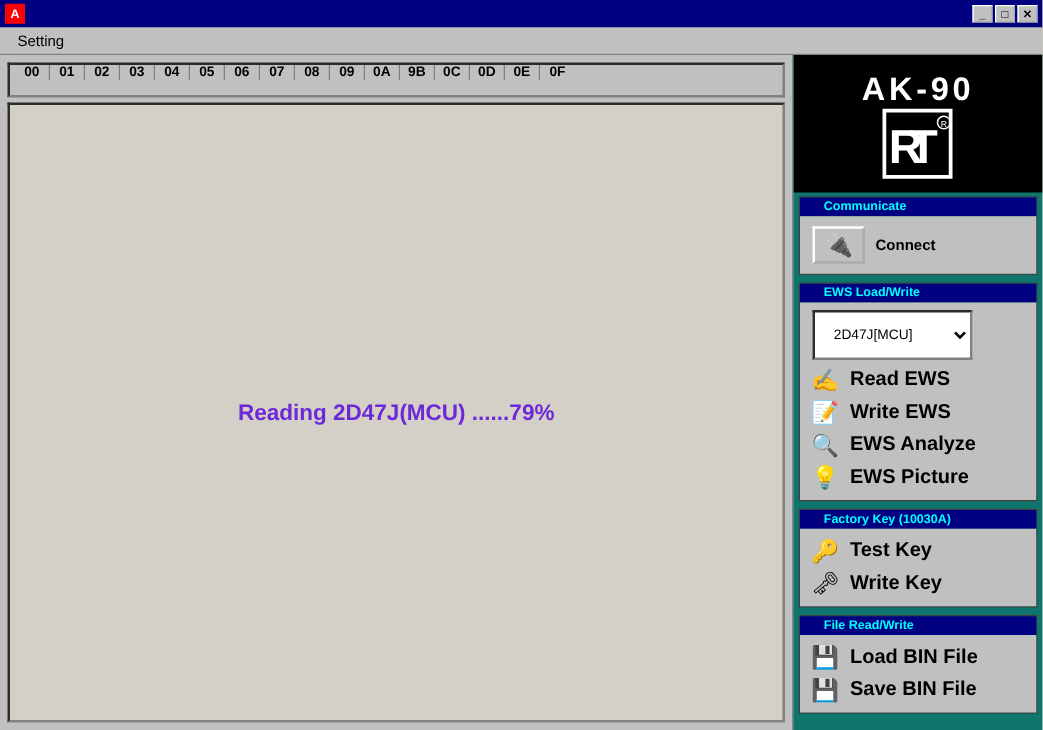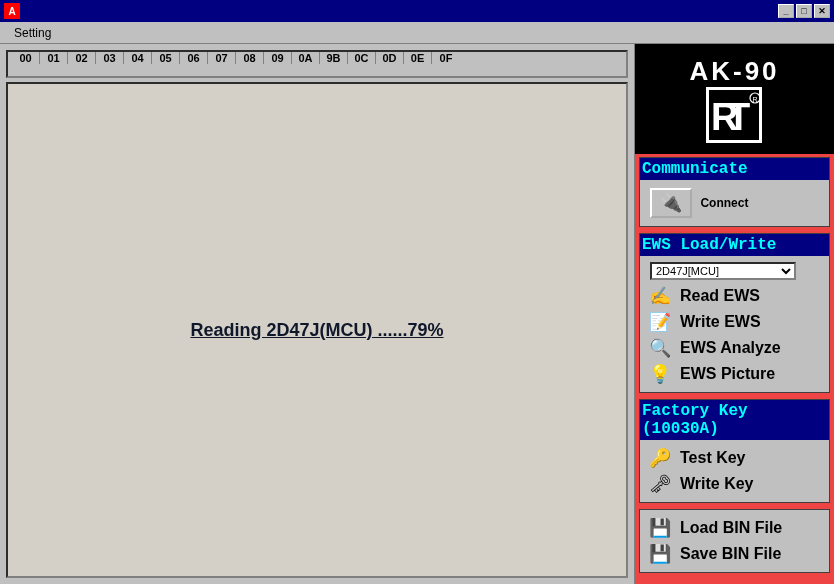--- a/index.html
+++ b/index.html
@@ -93,31 +93,30 @@
     
     #reading-area {
       flex: 1;
       background: #d4d0c8;
       border: 2px inset #808080;
       display: flex;
       align-items: center;
       justify-content: center;
     }
     #reading-text {
-      color: #0f172a;
+      color: #6d28d9;
       font-size: 18px;
       font-weight: bold;
       font-family: Arial, sans-serif;
-      text-decoration: underline;
     }
 
     
     #right-panel {
       width: 200px;
-      background: #ef4444;
+      background: #0f766e;
       border-left: 1px solid #808080;
       display: flex;
       flex-direction: column;
     }
 
     
     #logo-area {
       background: #000;
       height: 110px;
       display: flex;
@@ -132,24 +131,23 @@
     }
 
     
     .section {
       border: 1px solid #404040;
       margin: 3px 4px;
     }
     .section-title {
       background: #000080;
       color: #00ffff;
-      font-size: 16px;
-      font-weight: bold;
-      padding: 2px 2px;
-      font-family: Liberation Mono, monospace;
+      font-size: 10px;
+      font-weight: bold;
+      padding: 2px 19px;
     }
     .section-body {
       padding: 4px 6px;
       background: #c0c0c0;
     }
 
     
     .panel-btn {
       display: flex;
       align-items: center;
@@ -189,25 +187,25 @@
       display: flex;
       align-items: center;
       gap: 4px;
     }
 
     
     #ews-dropdown-row {
       padding: 2px 4px;
     }
     #ews-dropdown {
-      width: 146px;
+      width: 128px;
       background: white;
       border: 2px inset #808080;
       font-size: 11px;
-      padding: 0;
+      padding: 11px;
     }
 
     
     #win-icon {
       width: 16px;
       height: 16px;
       background: #ff0000;
       display: inline-flex;
       align-items: center;
       justify-content: center;
@@ -364,20 +362,21 @@
             <svg width="24" height="20">
               <text x="0" y="16" font-size="18">🗝</text>
             </svg>
           </div>
           <span class="panel-btn-label">Write Key</span>
         </div>
       </div>
     </div>
 
     <div class="section">
+      <div class="section-title">File Read/Write</div>
       <div class="section-body">
         <div class="panel-btn">
           <div class="panel-btn-icon">
             <svg width="24" height="20">
               <text x="0" y="16" font-size="18">💾</text>
             </svg>
           </div>
           <span class="panel-btn-label">Load BIN File</span>
         </div>
         <div class="panel-btn">

